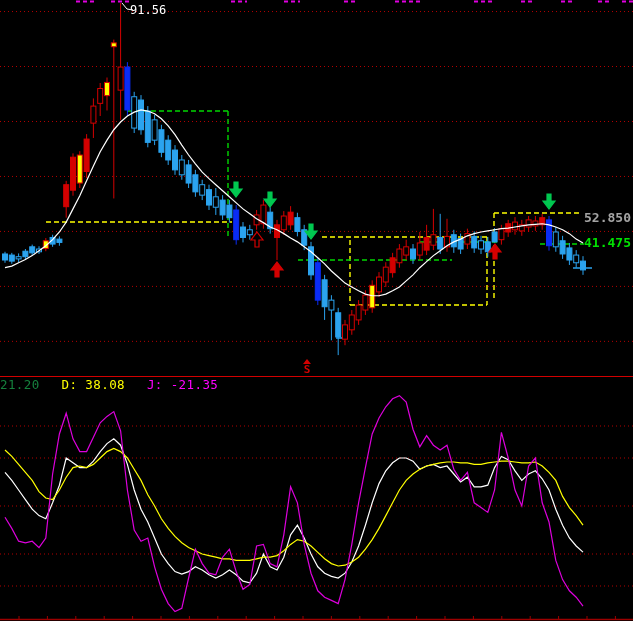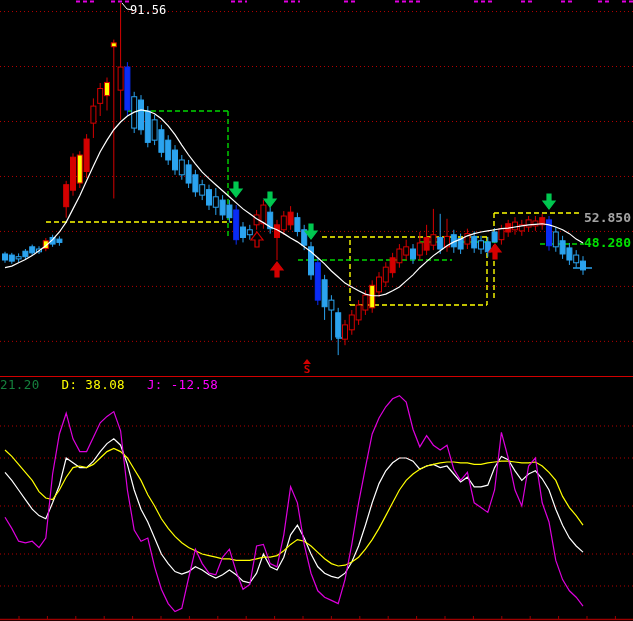--- a/index.html
+++ b/index.html
@@ -277,26 +277,26 @@
         <line x1="558.5999999999998" x2="558.5999999999998" y1="616" y2="619.5" stroke="#9c0000" stroke-width="1"></line>
         <line x1="586.9999999999998" x2="586.9999999999998" y1="616" y2="619.5" stroke="#9c0000" stroke-width="1"></line>
         <line x1="615.3999999999997" x2="615.3999999999997" y1="616" y2="619.5" stroke="#9c0000" stroke-width="1"></line>
       </g>
   </svg>
 
   <div class="label high-label">91.56</div>
 
   <div class="label price-upper">52.850</div>
 
-  <div class="label price-lower">48.280</div>
+  <div class="label price-lower">41.475</div>
 
   <div class="s-marker">
     <span class="s-tri"></span>
     <span class="s-chr">S</span>
   </div>
 
   <div class="kdj-row">
     <span class="k-val">21.20</span>
     <span class="d-val">D: 38.08</span>
-    <span class="j-val">J: -12.58</span>
+    <span class="j-val">J: -21.35</span>
   </div>
 
 </div>
 
 </body></html>

